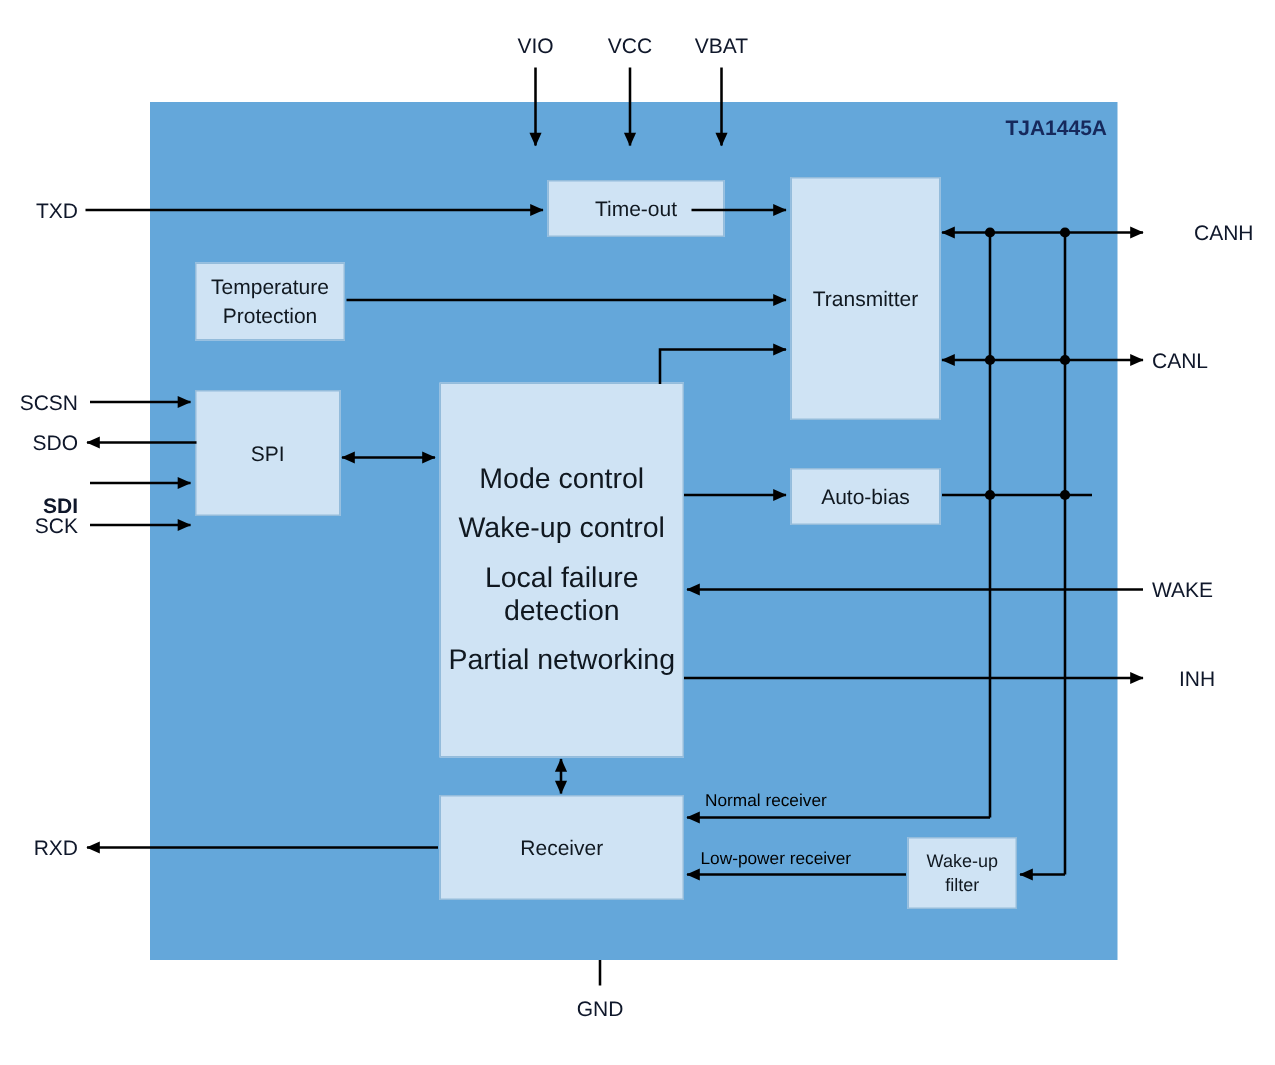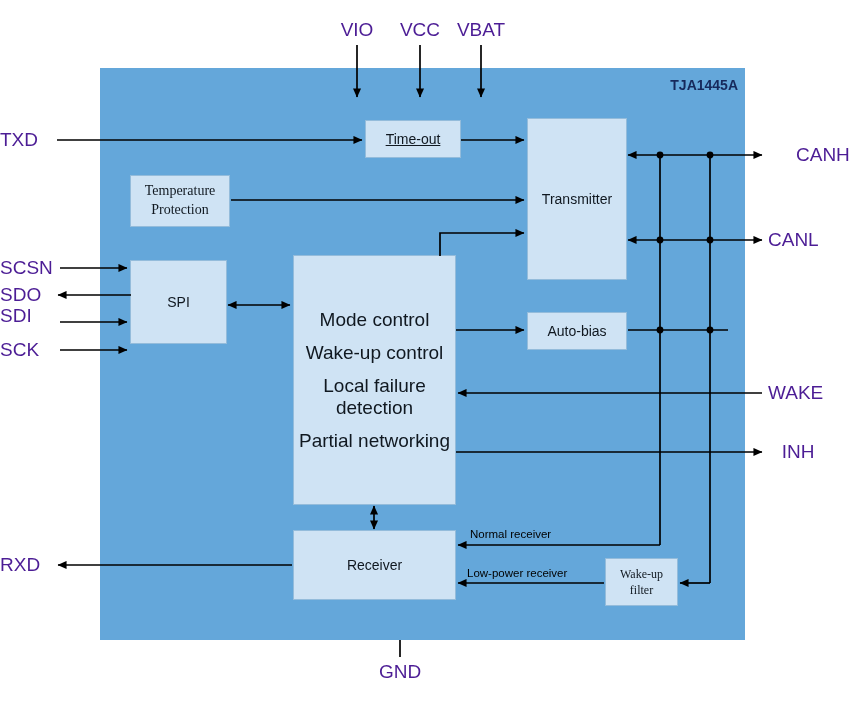--- a/index.html
+++ b/index.html
@@ -5,43 +5,43 @@
   * { box-sizing: border-box; margin: 0; padding: 0; }
   html, body { background: #ffffff; }
   body { font-family: "Liberation Sans", sans-serif; }
   .stage { position: relative; width: 850px; height: 710px; background: #ffffff; overflow: hidden; }
   .chip { position: absolute; left: 100px; top: 68px; width: 645px; height: 572px; background: var(--chip-fill); }
   .block {
     position: absolute; background: var(--block-fill); border: 1px solid var(--block-border);
     display: flex; align-items: center; justify-content: center; text-align: center;
     font-size: 14px; color: #101820;
   }
-  .multiline { white-space: pre-line; line-height: 1.35; font-family: Liberation Serif, serif; }
+  .multiline { white-space: pre-line; line-height: 1.35; }
   .mode-lines { display: flex; flex-direction: column; gap: 11px; font-size: 19px; }
   .wf-label { font-size: 12px; }
   .wires { position: absolute; left: 0; top: 0; width: 850px; height: 710px; pointer-events: none; }
   .wires line, .wires polyline { stroke: var(--wire); stroke-width: 1.7; fill: none; }
   .dot { fill: var(--wire); stroke: none; }
   .arrowhead { fill: var(--wire); stroke: none; }
-  .label { position: absolute; font-size: 19px; color: #4c1d95; line-height: 18px; }
-  .label.right-align { }
+  .label { position: absolute; font-size: 14px; color: #0f172a; line-height: 18px; }
+  .label.right-align { text-align: right; }
   .label.center { text-align: center; }
   .chip-title { position: absolute; font-size: 14px; font-weight: bold; color: var(--title-color); text-align: right; }
   .annot { position: absolute; font-size: 11.5px; color: #000; }
 </style>
 </head>
 <body>
 
 <div class="stage">
 
   <div class="chip"></div>
 
   <div class="chip-title" style="left:600px; top:77px; width:138px;">TJA1445A</div>
 
-  <div class="block" style="left:365px; top:120px; width:96px; height:38px;text-decoration:underline;">
+  <div class="block" style="left:365px; top:120px; width:118px; height:38px;">
     <span>Time-out</span>
   </div>
 
   <div class="block" style="left:130px; top:175px; width:100px; height:52px;">
     <span class="multiline">Temperature
 Protection</span>
   </div>
 
   <div class="block" style="left:527px; top:118px; width:100px; height:162px;">
     <span>Transmitter</span>
@@ -73,21 +73,21 @@
 filter</span>
   </div>
 
   <div class="label center" style="left:332px; top:21px;  width:50px;">VIO</div>
   <div class="label center" style="left:395px; top:21px;  width:50px;">VCC</div>
   <div class="label center" style="left:456px; top:21px;  width:50px;">VBAT</div>
 
   <div class="label right-align" style="left:0; top:131px; width:52px;">TXD</div>
   <div class="label right-align" style="left:0; top:259px; width:52px;">SCSN</div>
   <div class="label right-align" style="left:0; top:286px; width:52px;">SDO</div>
-  <div class="label right-align" style="left:0; top:307px; width:52px;">SDI</div>
+  <div class="label right-align" style="left:0; top:328px; width:52px;font-weight:bold;">SDI</div>
   <div class="label right-align" style="left:0; top:341px; width:52px;">SCK</div>
   <div class="label right-align" style="left:0; top:556px; width:52px;">RXD</div>
 
   <div class="label" style="left:768px; top:146px; width:60px;margin-left:28px;">CANH</div>
   <div class="label" style="left:768px; top:231px; width:60px;">CANL</div>
   <div class="label" style="left:768px; top:384px; width:60px;">WAKE</div>
   <div class="label" style="left:768px; top:443px; width:60px;text-align:center;">INH</div>
 
   <div class="label center" style="left:375px; top:663px; width:50px;">GND</div>
 

